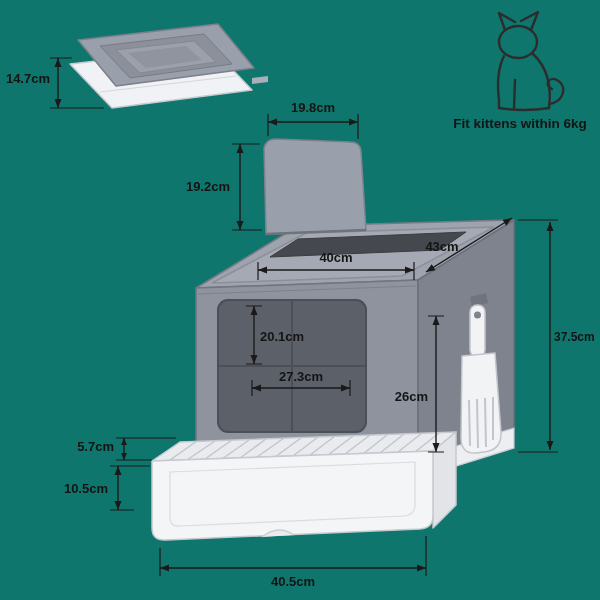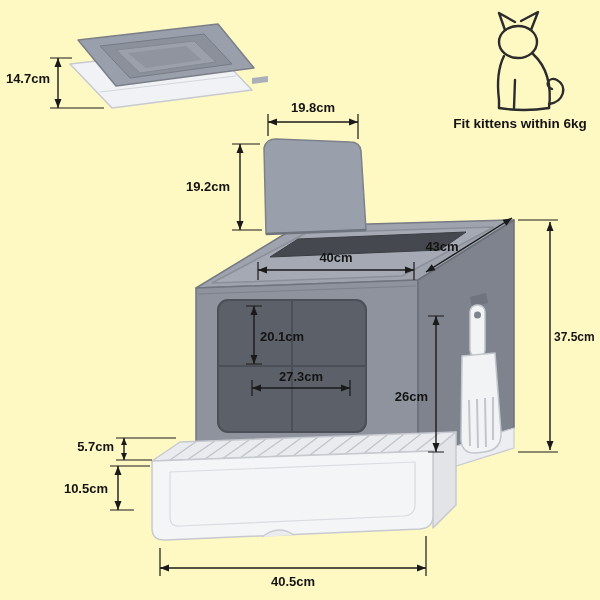--- a/index.html
+++ b/index.html
@@ -1,16 +1,16 @@
 <!DOCTYPE html>
 <html><head>
 <meta charset="utf-8">
 <style>
   html,body{margin:0;padding:0;background:#ffffff;}
-  .page{position:relative;width:600px;height:600px;background:#fef9c3;overflow:hidden;
+  .page{position:relative;width:600px;height:600px;background:#0f766e;overflow:hidden;
         font-family:"Liberation Sans", sans-serif;}
   svg{display:block;}
   text{font-family:"Liberation Sans", sans-serif;font-weight:700;fill:#141414;}
   .dim-label{font-size:13px;}
   .dim-label-sm{font-size:12px;}
   .caption{font-size:13.5px;}
   .dimline{stroke:#1a1a1a;stroke-width:1.4;fill:none;}
   .tick{stroke:#1a1a1a;stroke-width:1.2;fill:none;}
   .ah{fill:#1a1a1a;stroke:none;}
   .catline{stroke:#2c2c2c;stroke-width:2.4;fill:none;stroke-linecap:round;stroke-linejoin:round;}

